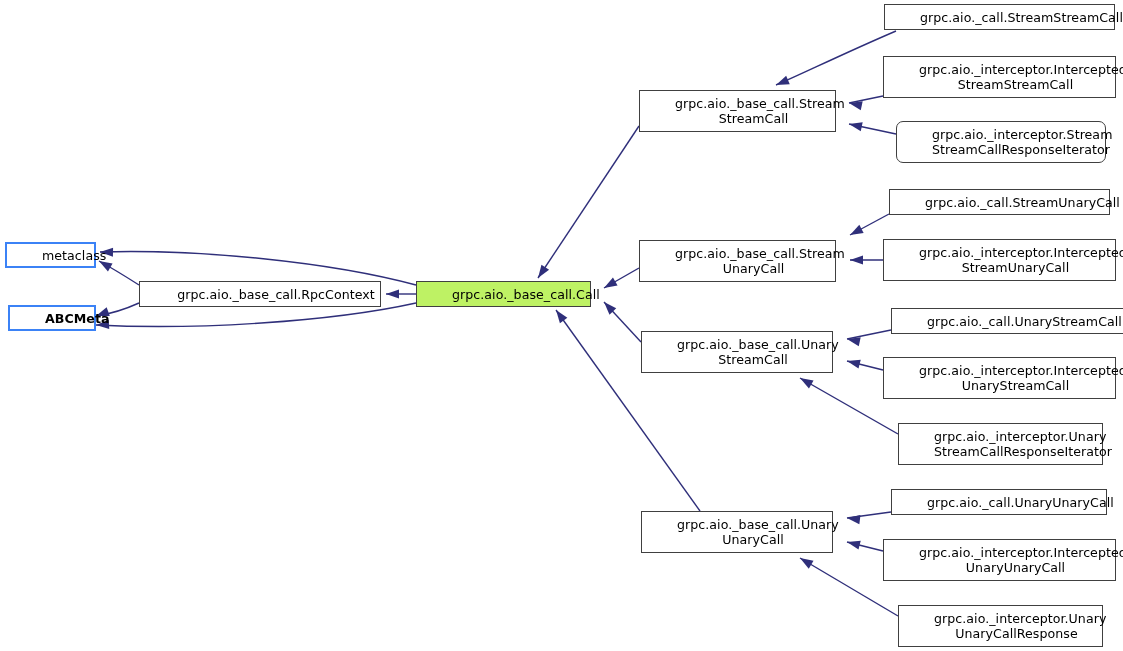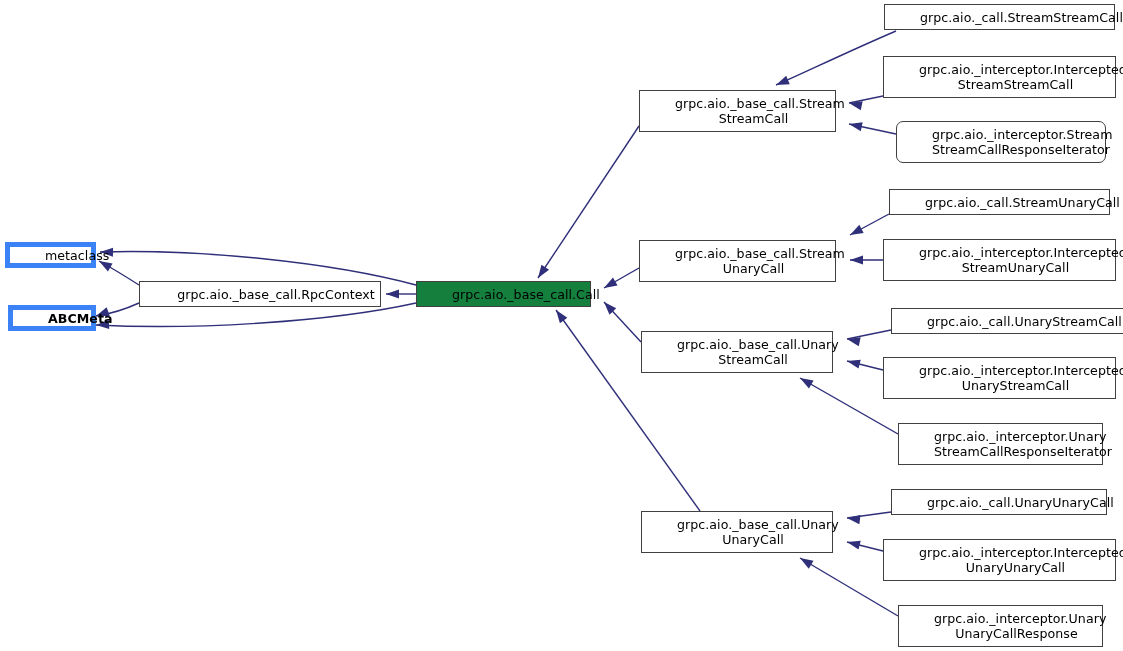--- a/index.html
+++ b/index.html
@@ -33,24 +33,24 @@
     text-align: center;
     color: #000000;
     font-size: 12.6px;
     line-height: 15px;
     letter-spacing: 0.05px;
     white-space: pre-line;
     z-index: 3;
     padding-left: 32px;
   }
   .node.thin {
-    border: 5px solid #3b82f6;
+    border: 2px solid #3b82f6;
   }
   .node.current {
-    background: #15803d;
+    background: #bef264;
     border: 1px solid #404040;
   }
   .node-label {
     display: block;
     width: 100%;
     padding: 0 3px;
     box-sizing: border-box;
   }
 </style>
 </head>

